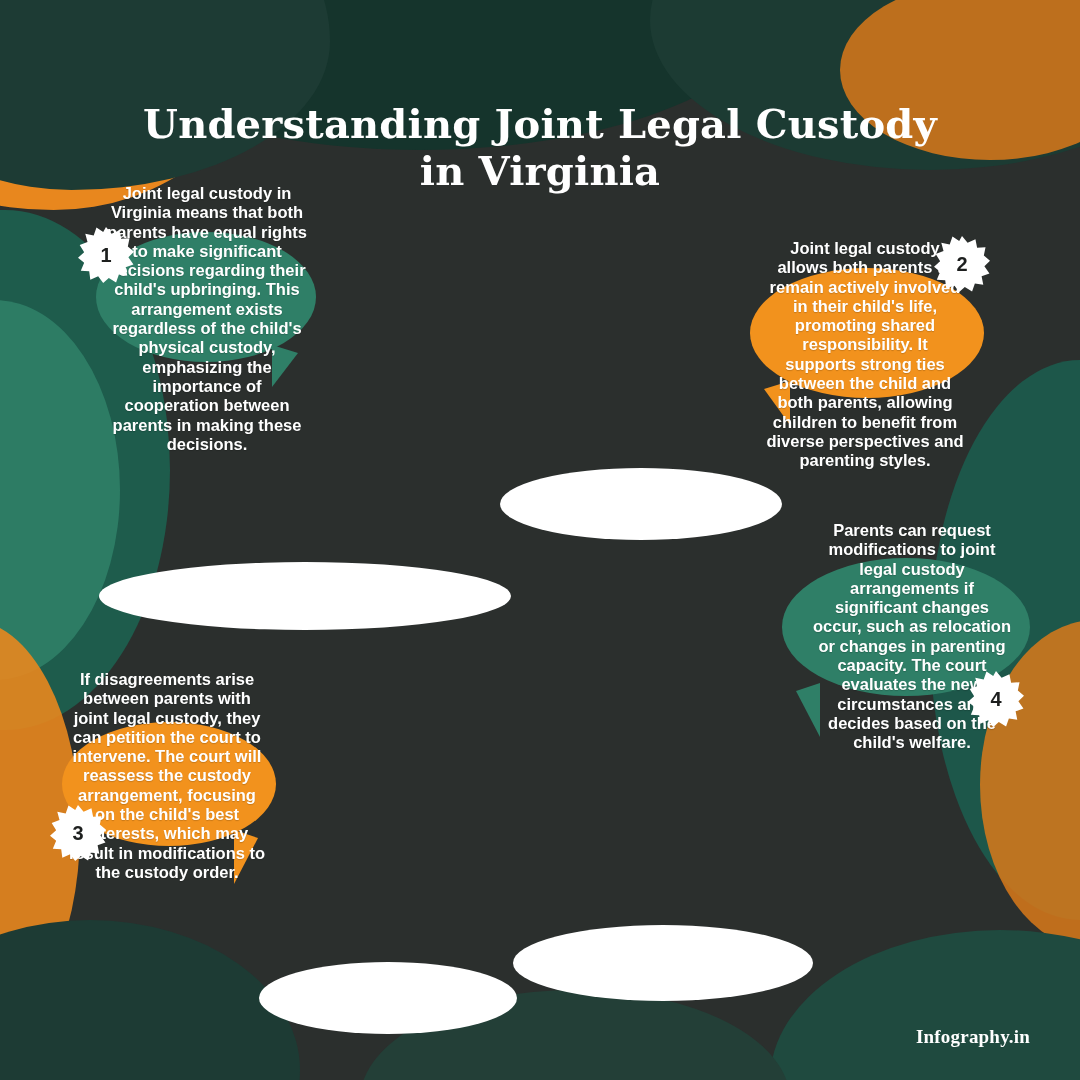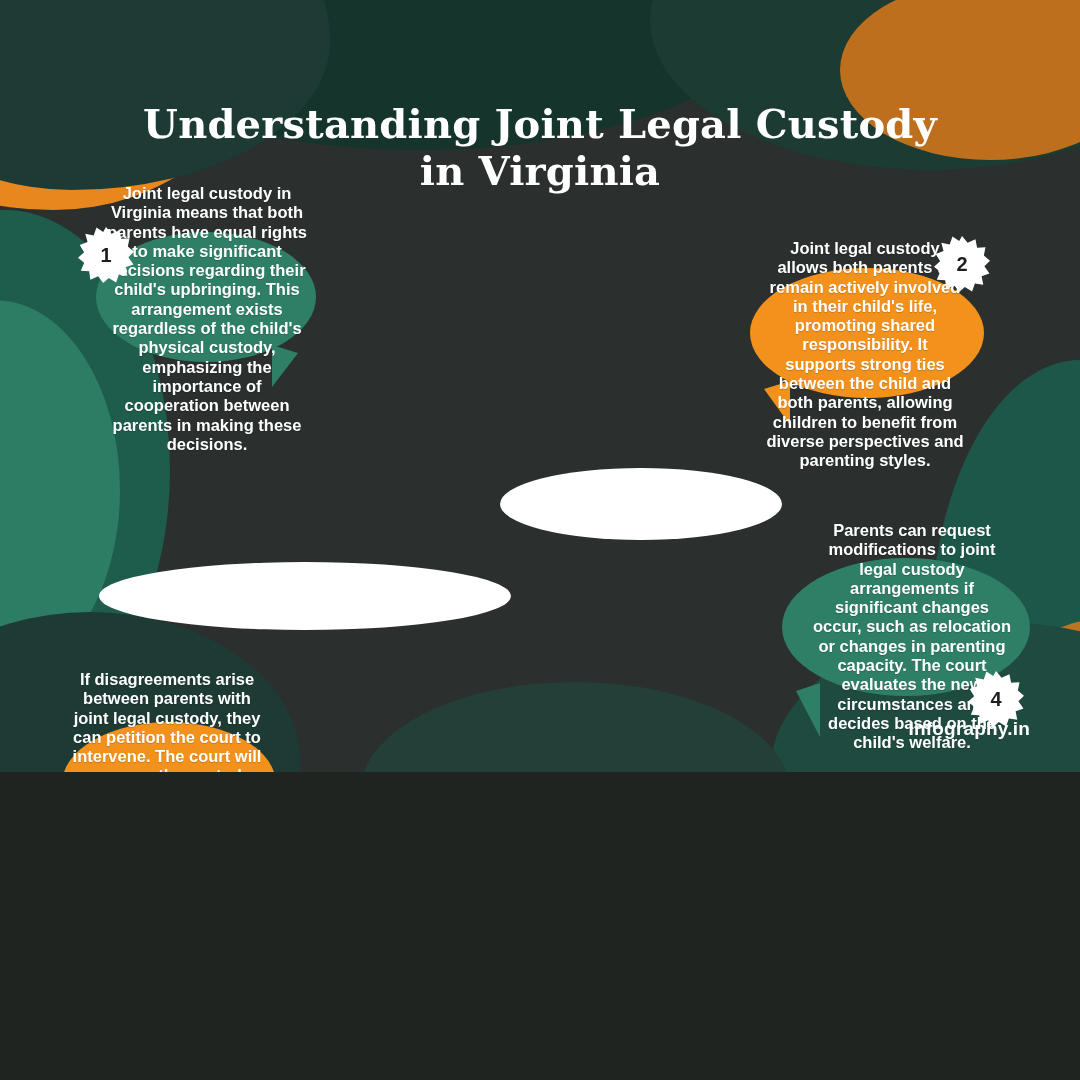--- a/index.html
+++ b/index.html
@@ -9,21 +9,21 @@
   }
   body {
     width: 1080px;
     height: 1080px;
     font-family: "Liberation Sans", sans-serif;
     overflow: hidden;
   }
   .canvas {
     position: relative;
     width: 1080px;
-    height: 772px;
+    height: 1080px;
     background: #2b2f2d;
     overflow: hidden;
   }
 
   
   .bg-layer { position: absolute; inset: 0; overflow: hidden; }
 
   .blob {
     position: absolute;
     border-radius: 50%;
@@ -182,21 +182,21 @@
 
   
   .brand {
     position: absolute;
     right: 50px;
     bottom: 32px;
     color: #ffffff;
     font-size: 19px;
     font-weight: bold;
     letter-spacing: .2px;
-    font-family: Liberation Sans, sans-serif;
+    font-family: Liberation Serif, serif;
     margin-left: 36px;
   }
 </style>
 </head>
 <body>
 
 <div class="canvas">
 
   <div class="bg-layer">
     <div class="blob blob-top-green"></div>

